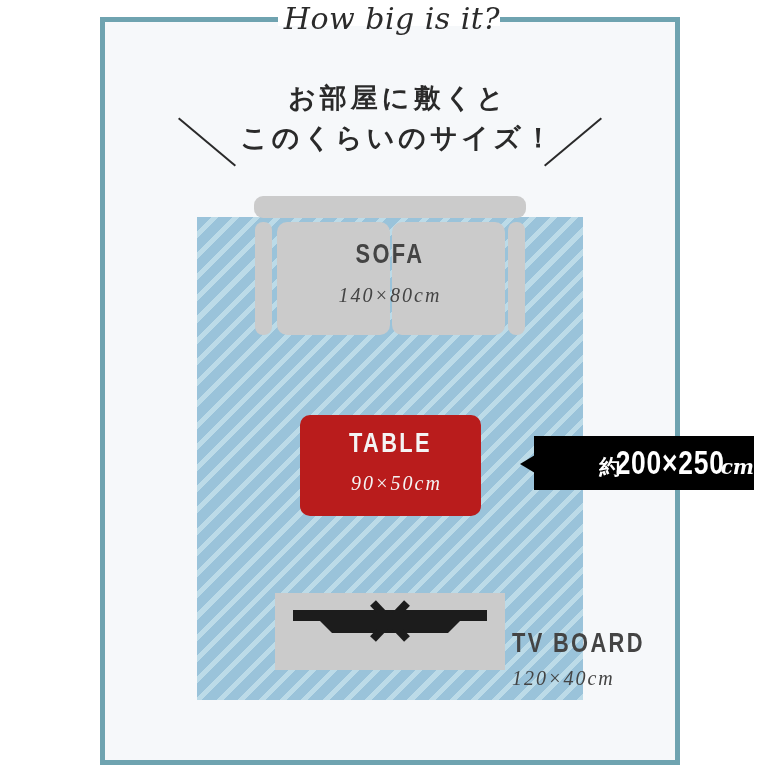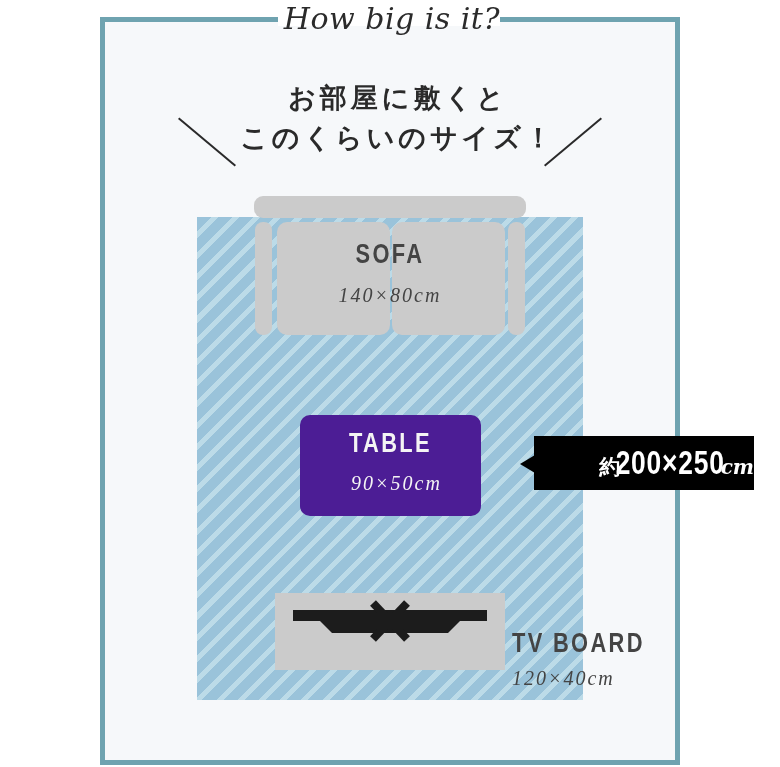--- a/index.html
+++ b/index.html
@@ -14,21 +14,21 @@
     .rug { position:absolute; left:197px; top:217px; width:386px; height:483px;
       background: repeating-linear-gradient(135deg, #9ac3da 0px, #9ac3da 10px, #bcdbe8 10px, #bcdbe8 15px); }
     .sofa-back { position:absolute; left:254px; top:196px; width:272px; height:22px; background:#cbcbcb; border-radius:9px; }
     .sofa-arm { position:absolute; top:222px; width:17px; height:113px; background:#cbcbcb; border-radius:8px; }
     .sofa-seat { position:absolute; top:222px; width:113px; height:113px; background:#cbcbcb; border-radius:10px; }
     .sofa-label { position:absolute; left:254px; width:272px; text-align:center; }
     .lbl-big { font-family:"Liberation Sans", sans-serif; font-weight:bold; font-size:28px; letter-spacing:3px; transform:scaleX(0.78); }
     .lbl-small { font-family:Liberation Serif, serif; font-style:italic; font-size:20px; letter-spacing:2px; }
     .dark { color:#444444; }
     .light { color:#f4f4f4; }
-    .table { position:absolute; left:300px; top:415px; width:181px; height:101px; background:#4c1d95; border-radius:10px; }
+    .table { position:absolute; left:300px; top:415px; width:181px; height:101px; background:#b91c1c; border-radius:10px; }
     .tv { position:absolute; left:275px; top:593px; width:230px; height:77px; background:#cbcbcb; }
     .badge { position:absolute; left:534px; top:436px; width:220px; height:54px; background:#000000; color:#ffffff; }
     .badge-arrow { position:absolute; left:520px; top:455px; width:0; height:0; border-top:9px solid transparent; border-bottom:9px solid transparent; border-right:15px solid #000; }
     .badge-text { position:absolute; left:0; top:0; width:220px; height:54px; text-align:right; line-height:54px; white-space:nowrap; }
     .badge-pre { font-family:"DejaVu Sans", sans-serif; font-weight:bold; font-size:21px; }
     .badge-num { font-family:"Liberation Sans", sans-serif; font-weight:bold; font-size:33px; display:inline-block; transform:scaleX(0.8); margin:0 -18px; letter-spacing:1px; }
     .badge-unit { font-family:"DejaVu Serif", serif; font-style:italic; font-size:20px; font-weight:bold; }
     .tv-label { position:absolute; left:512px; top:627px; width:150px; }
   </style>
 </head>

